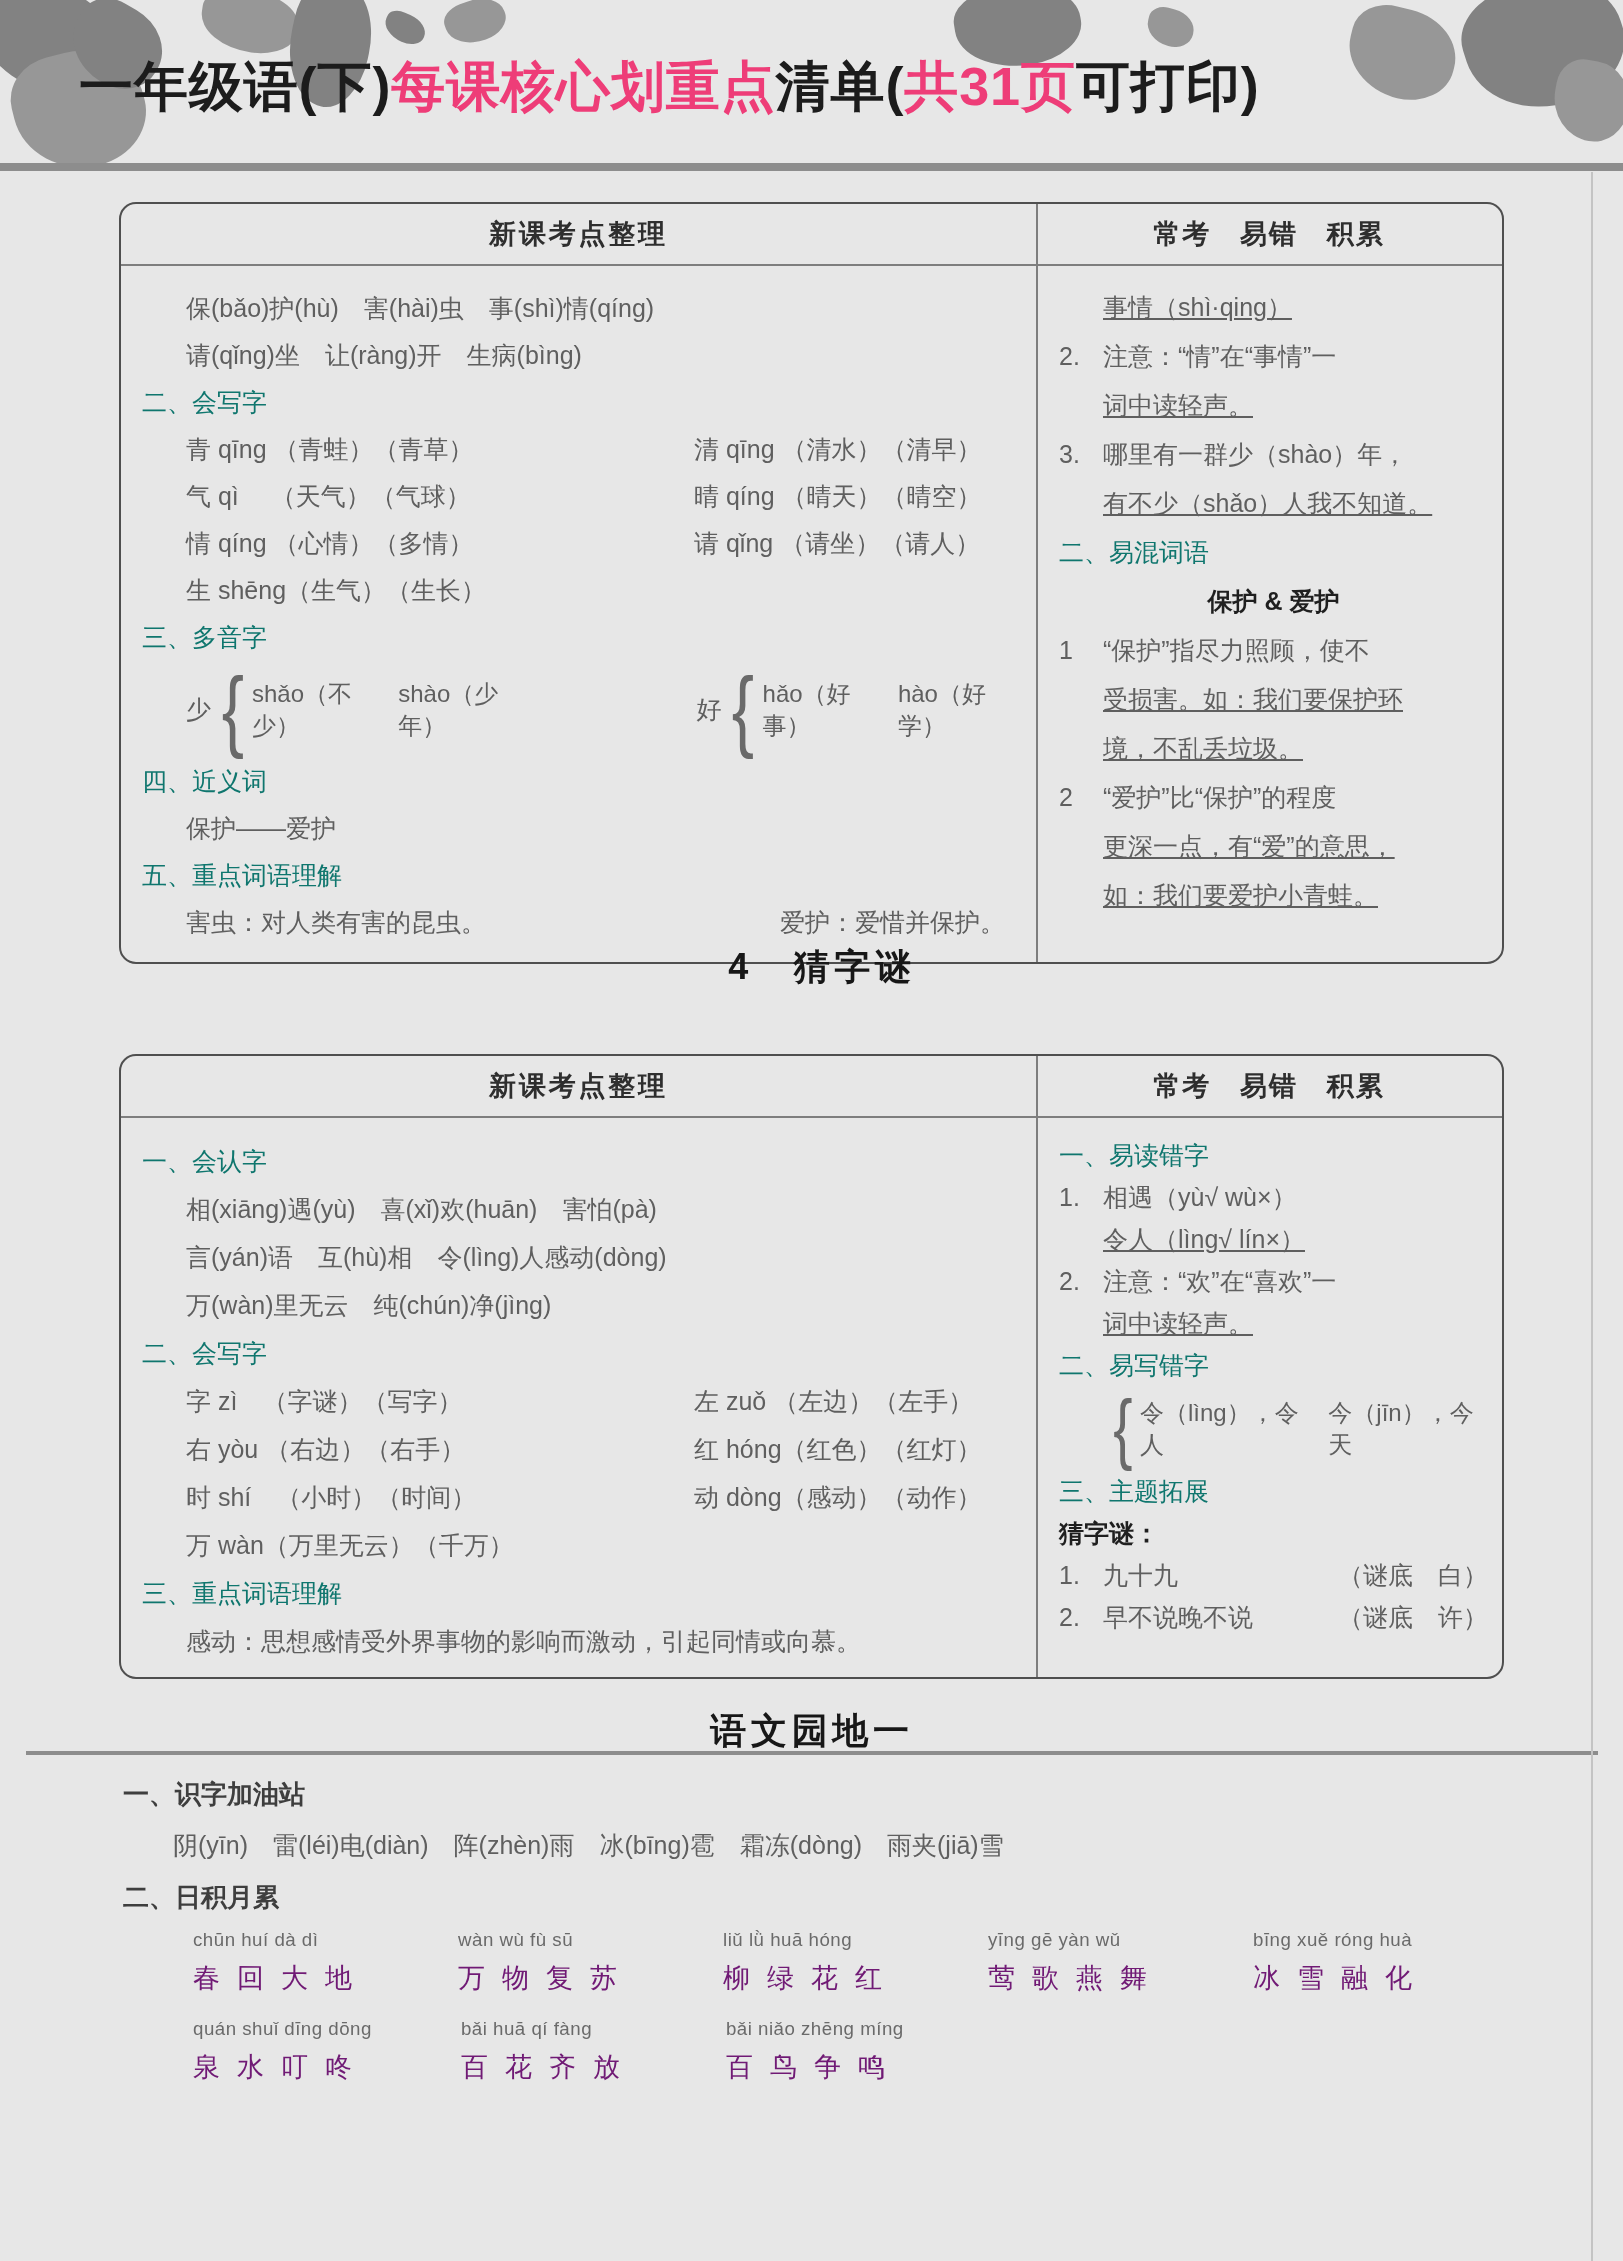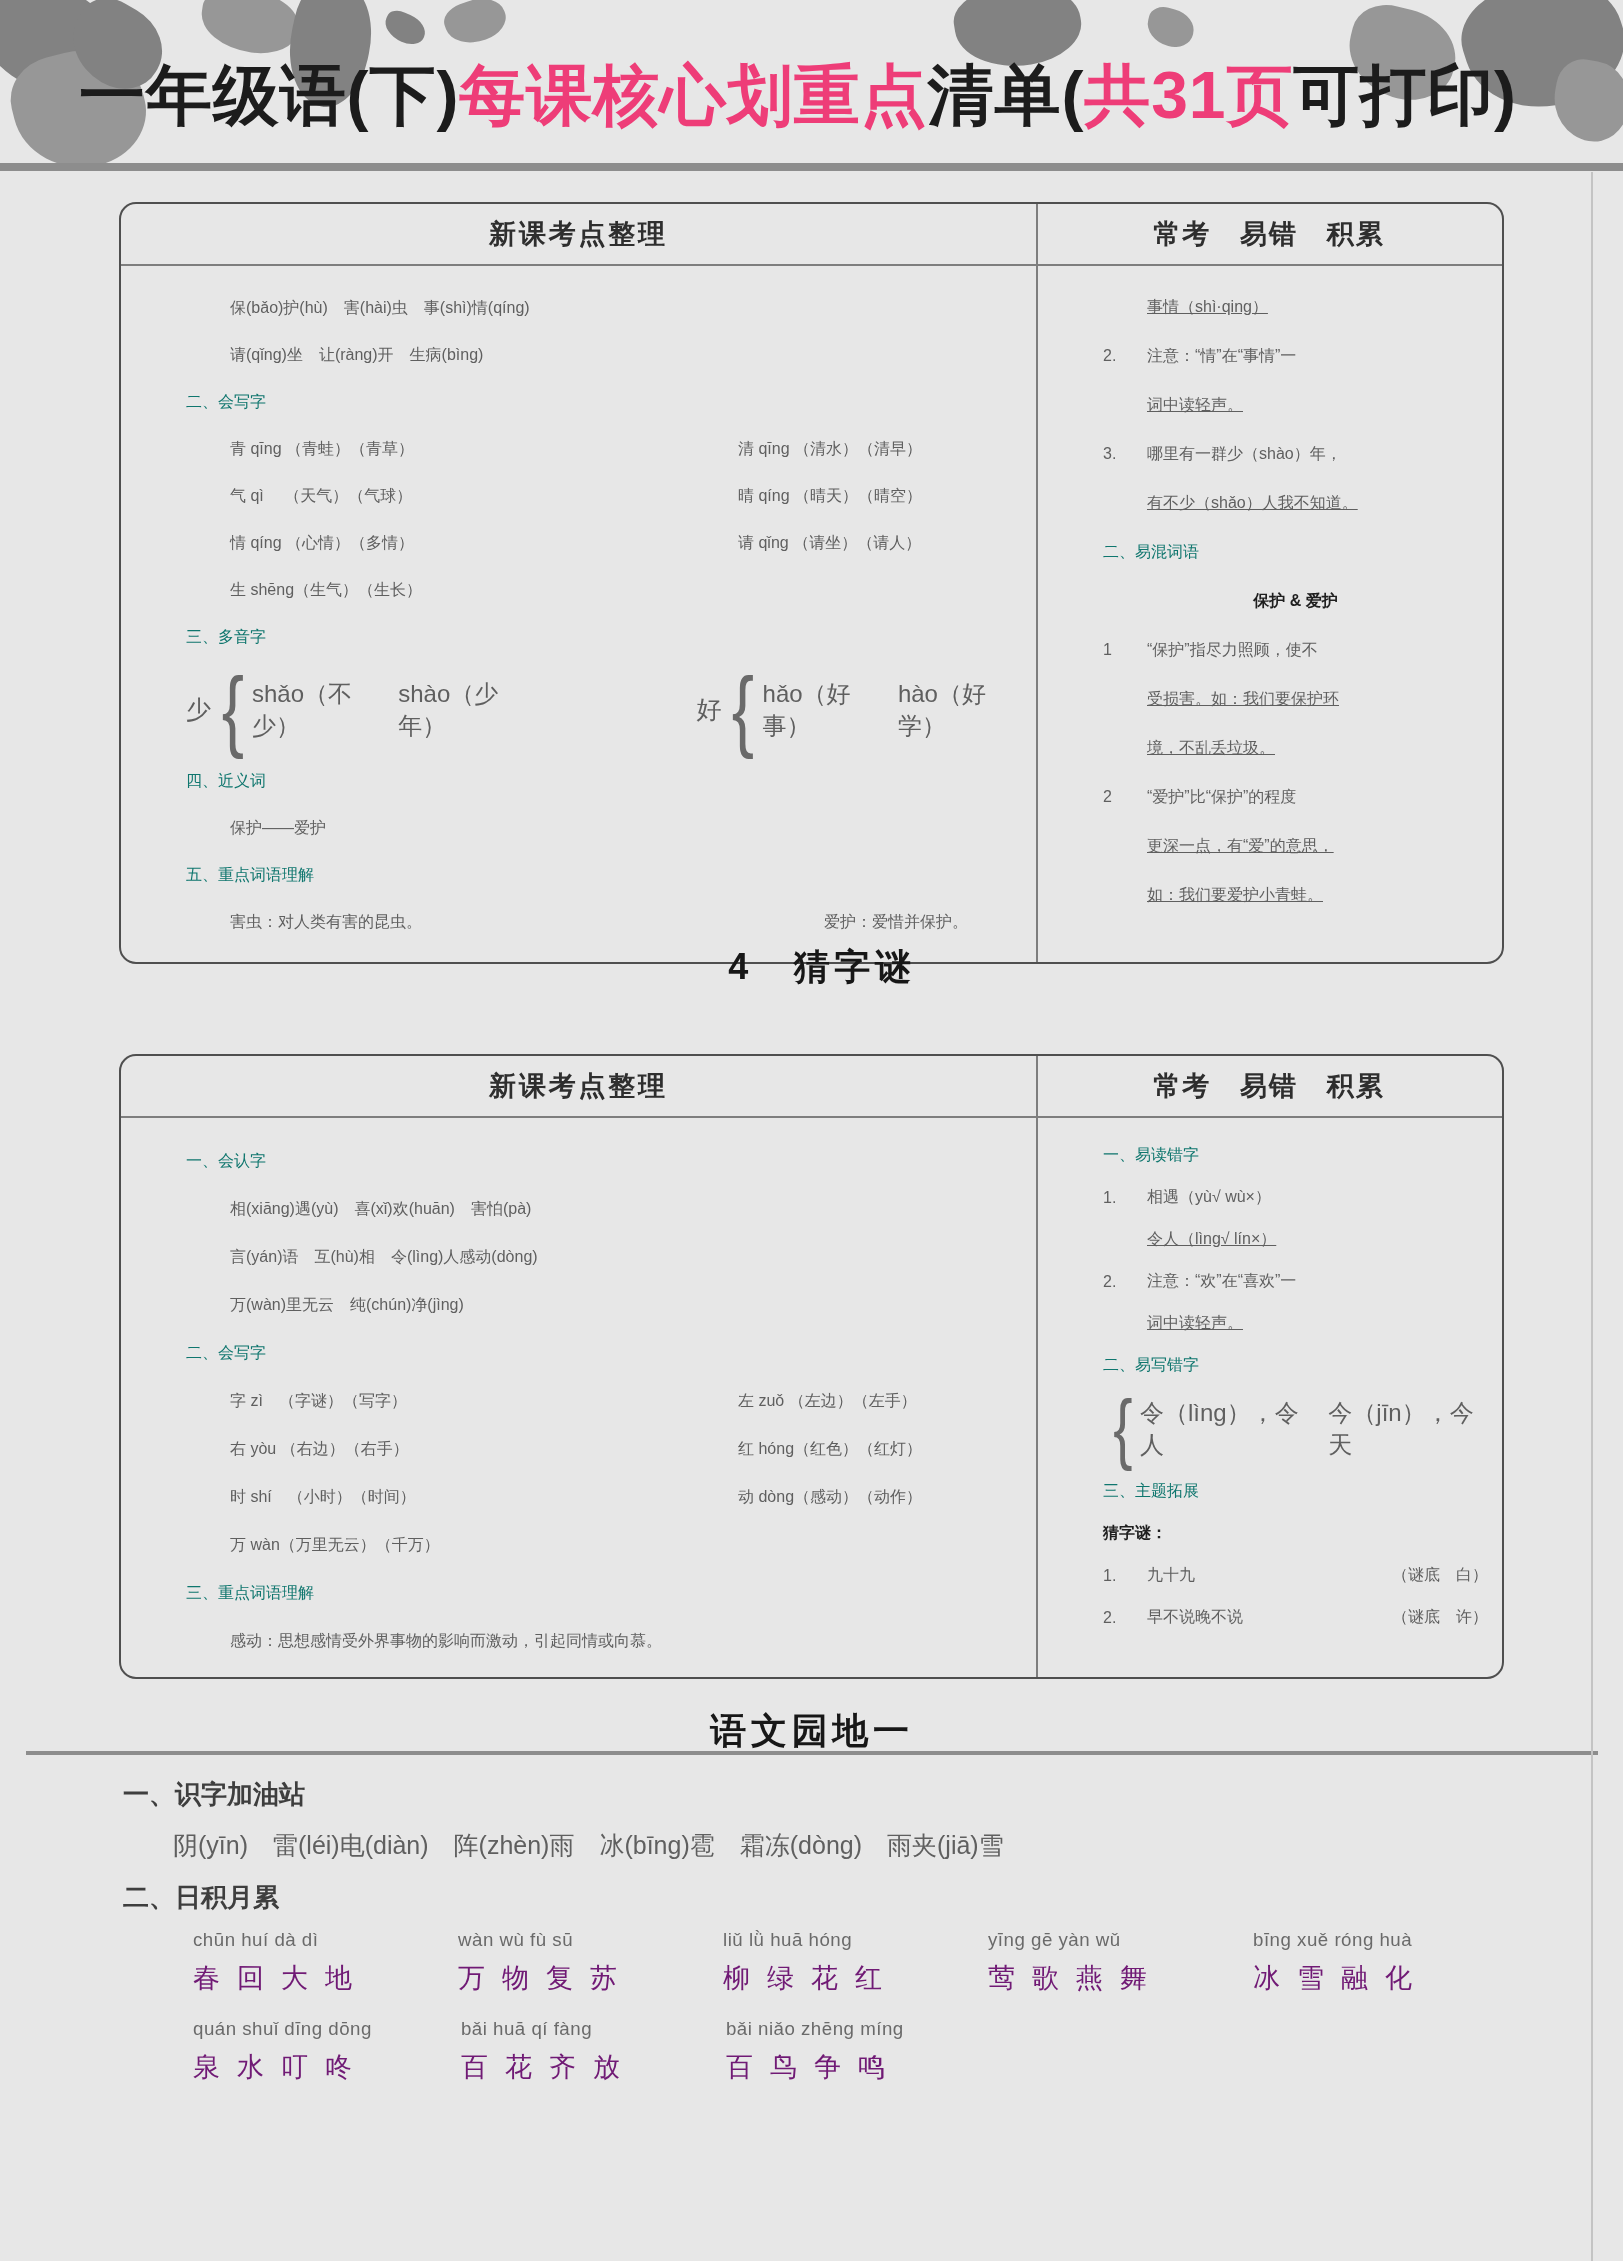--- a/index.html
+++ b/index.html
@@ -10,36 +10,36 @@
     color:#5f5f5f;
   }
   .page{position:absolute;inset:0;}
   
   .banner{position:absolute;top:0;left:0;width:1624px;height:172px;}
   .blob{position:absolute;background:#979797;border-radius:38% 55% 48% 60%;}
   .blob.dk{background:#828282;}
   .banner-bar{position:absolute;top:163px;left:0;width:1624px;height:8.4px;background:#8d8d8d;}
   .banner-title{
     position:absolute;top:51px;left:79px;white-space:nowrap;
-    font-size:66px;font-weight:bold;letter-spacing:0.9px;color:#1c1c1c;z-index:5;
+    font-size:54px;font-weight:bold;letter-spacing:0.9px;color:#1c1c1c;z-index:5;
   }
   .banner-title .pink{color:#ee3d78;}
   
   .box{position:absolute;left:119px;width:1381px;border:2.8px solid #4f4f4f;border-radius:17px;}
   .box1{top:202px;height:758px;}
   .box2{top:1054px;height:621px;}
   .vdiv{position:absolute;left:915px;top:0;bottom:0;width:2.3px;background:#7e7e7e;}
   .box-head{position:absolute;top:0;left:0;right:0;height:60px;border-bottom:2.3px solid #7e7e7e;display:flex;}
   .head-left{width:915px;display:flex;align-items:center;justify-content:center;
     font-size:27px;font-weight:bold;color:#2e2e2e;letter-spacing:2.8px;}
   .head-right{flex:1;display:flex;align-items:center;justify-content:center;
     font-size:27px;font-weight:bold;color:#2e2e2e;letter-spacing:1.9px;}
   .col-left{position:absolute;left:0;top:60px;width:915px;padding:21px 18.7px 0 21px;box-sizing:border-box;}
   .col-right{position:absolute;left:917px;top:60px;right:0;padding:18.7px 14px 0 21px;box-sizing:border-box;}
-  .ln{height:47px;display:flex;align-items:center;font-size:16px;white-space:nowrap;margin-left:44px;}
+  .ln{height:47px;display:flex;align-items:center;font-size:25px;white-space:nowrap;}
   .box2 .col-left .ln{height:48px;}
   .col-right .ln{height:49px;}
   .box2 .col-right .ln{height:42px;}
   .indent{padding-left:44px;}
   .hd{font-weight:normal;color:#0f766e;}
   .cols .c1{display:inline-block;width:508px;}
   .num{display:inline-block;width:44px;flex:none;}
   .cont{padding-left:44px;text-decoration:underline;}
   .center-bold{justify-content:center;font-weight:bold;color:#1f1f1f;}
   .blackbold{font-weight:bold;color:#1f1f1f;}

